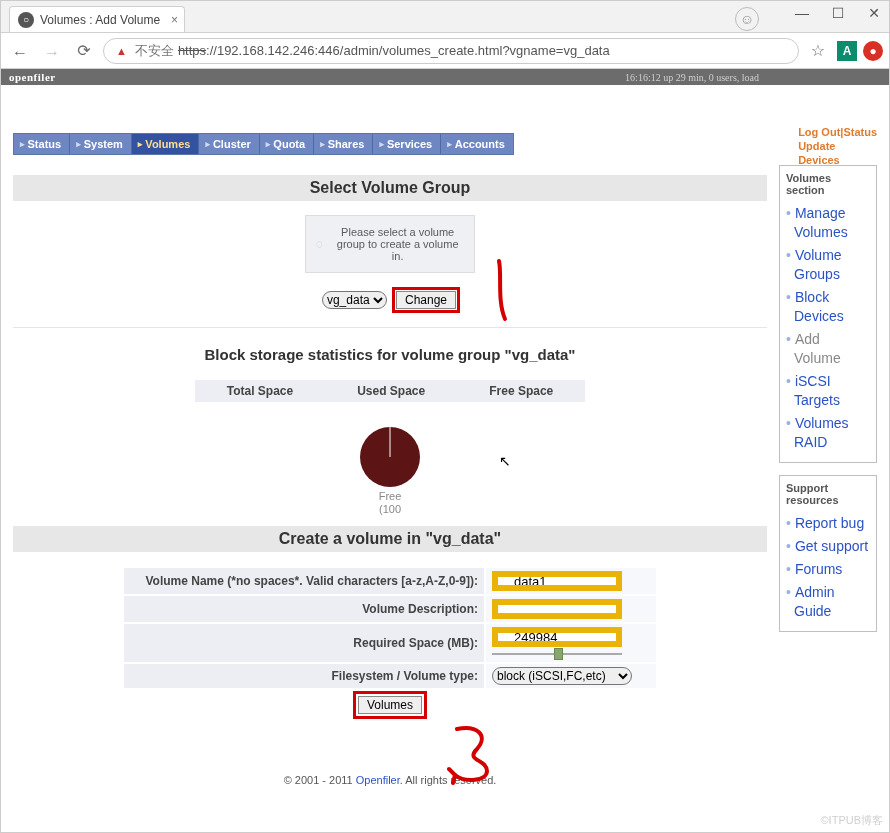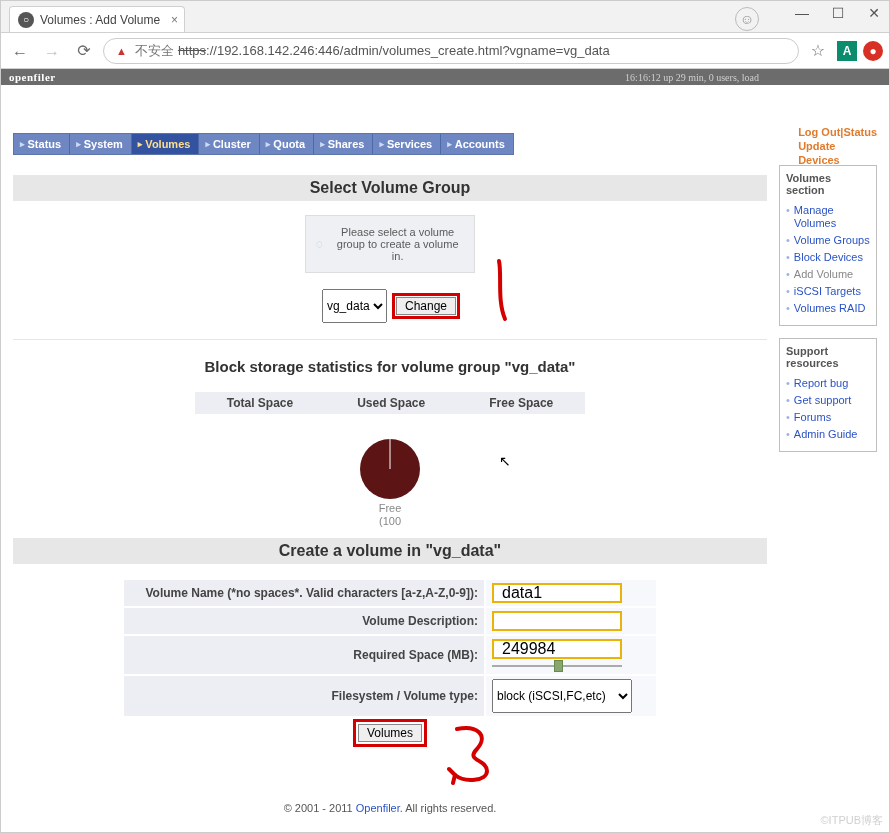--- a/index.html
+++ b/index.html
@@ -49,22 +49,22 @@
   .main { flex:1; }
   .side { width:98px; }
 
   .panel { background:#fff; }
 
   .band { background:#e7e7e7; text-align:center; font-weight:bold; padding:4px 0; margin:10px 0 14px 0; font-size:16px; color:#333;}
   .tipbox { width:170px; margin:0 auto 16px auto; background:#eef0f4; border:1px solid #ddd; padding:10px 10px; text-align:center; color:#5a5a5a; display:flex; gap:8px; align-items:center;}
   .bulb { width:14px; height:14px; display:inline-block; opacity:.6;}
   .bulb::before{content:'◌'; font-size:12px; color:#8aa;}
   .selrow { text-align:center; margin-bottom:16px;}
-  select { font-size:12px; height:34px;}
-  input[type=text]{ height:20px; font-size:16px; padding:0 8px; border:2px solid #eab308;}
+  select { font-size:12px; height:18px;border-radius:9px;}
+  input[type=text]{ height:20px; font-size:13px; padding:0 16px; border:6px solid #eab308;}
   button, .btn { font-size:12px; padding:1px 8px; border:1px solid #888; background:#efefef; cursor:pointer;}
   .redbox { outline:3px solid #d40000; outline-offset:-1px; padding:2px;}
   .redbox2 { outline:3px solid #d40000; outline-offset:2px;}
 
   hr.sep { border:none; border-top:1px solid #e5e5e5; margin:14px 0;}
 
   .statshead { text-align:center; font-weight:bold; font-size:15px; padding:4px 0 10px 0;}
   table.stats { margin:7px auto; border-collapse:collapse; font-size:12px;}
   table.stats th { background:#eceef3; font-weight:bold; padding:4px 32px; color:#444;}
   table.stats td { background:#f6f8fb; padding:4px 10px; text-align:center; color:#4a4a4a;}
@@ -79,21 +79,21 @@
   .formtbl input[type=text]{ width:130px;}
   .slider { width:130px; height:10px; position:relative; margin-top:2px;}
   .slider .track{ position:absolute; left:0; right:0; top:4px; height:2px; background:#aaa;}
   .slider .thumb{ position:absolute; top:-1px; left:62px; width:9px; height:12px; background:#8aa56f; border:1px solid #678a4d;}
 
   .createwrap { text-align:center; margin-top:6px;}
 
   
   .sbox { border:1px solid #bfbfbf; margin-bottom:12px; padding:6px 6px 8px 6px;}
   .sbox h4 { margin:0 0 6px 0; font-size:11px; color:#555;}
-  .sbox a { display:block; color:#2a52c4; font-size:11px; padding:2px 0 2px 8px; line-height:13px;}
+  .sbox a { display:block; color:#2a52c4; font-size:14px; padding:2px 0 2px 8px; line-height:19px;}
   .sbox a::before{content:'•'; color:#9bb0e4; margin-right:4px; margin-left:-8px;}
 
   .footer { text-align:center; font-size:11px; color:#555; margin-top:22px;}
   .footer a { color:#2a52c4;}
 
   
   .anno { position:absolute; pointer-events:none;}
   .stroke1 { left:492px; top:254px; width:18px; height:70px; }
   .stroke2 { left:446px; top:720px; width:50px; height:70px; }
 

